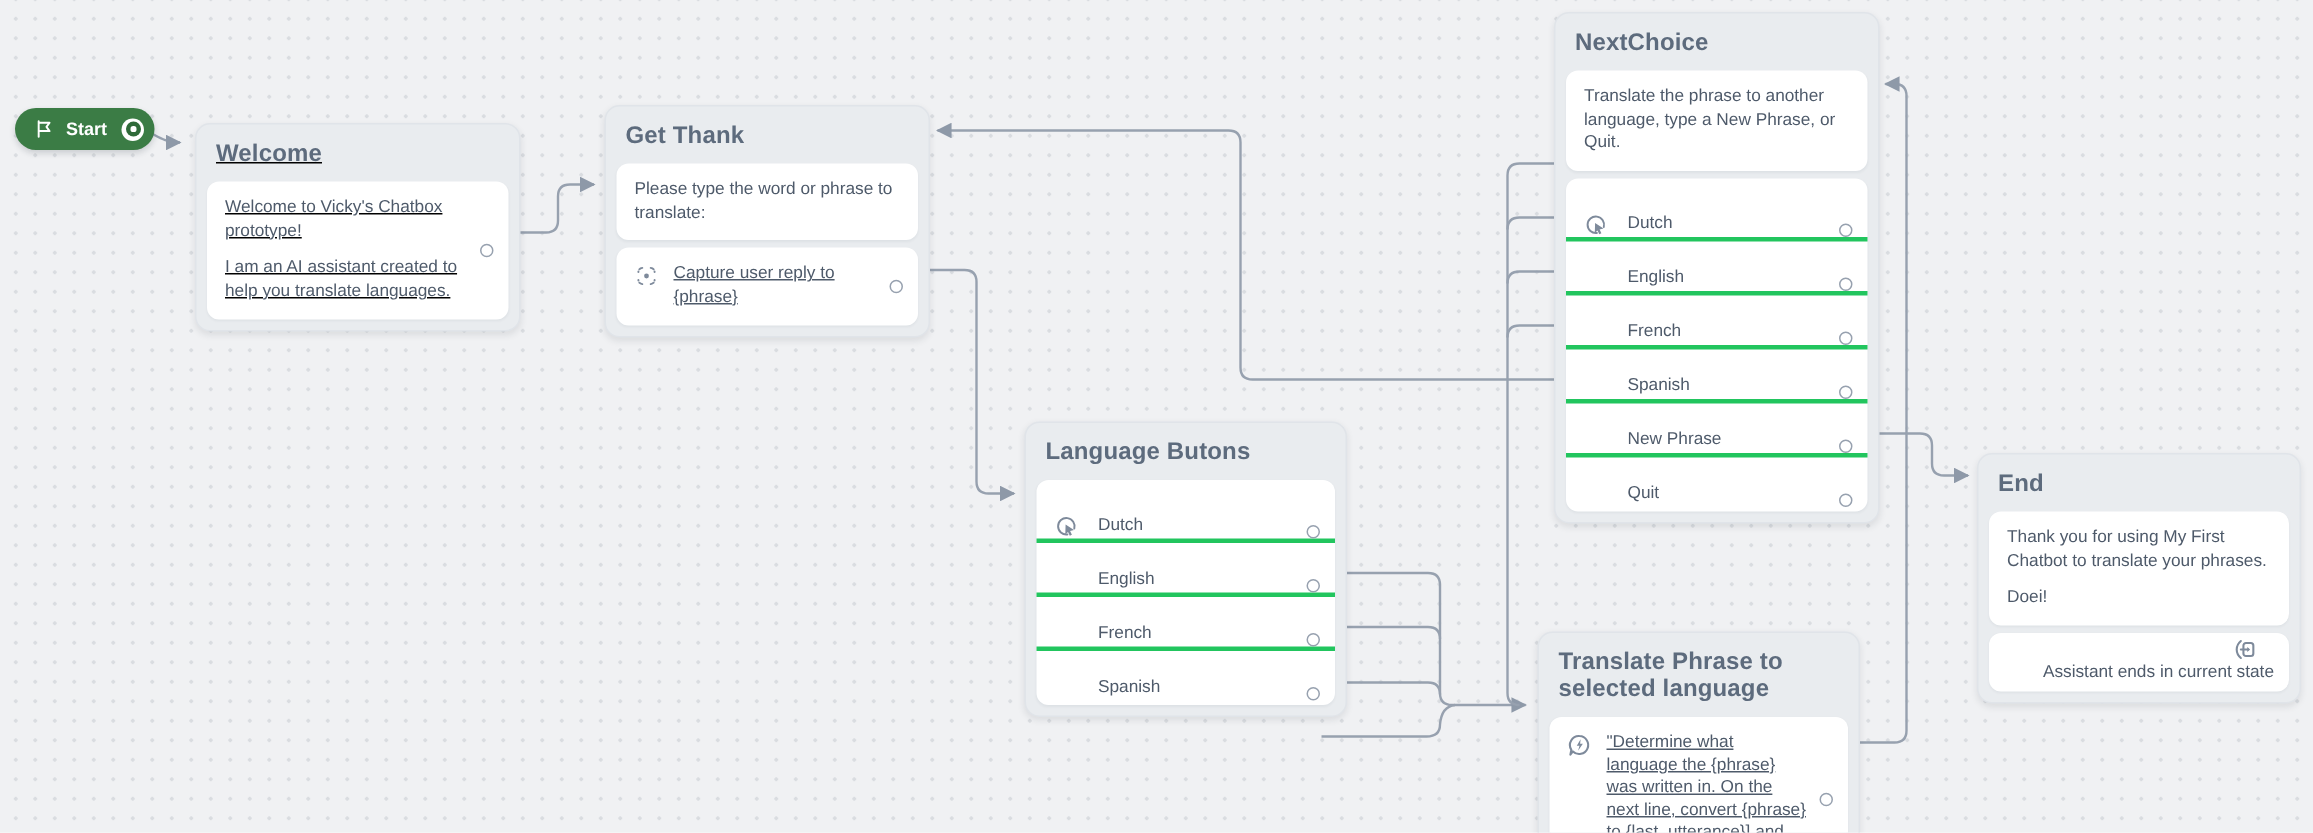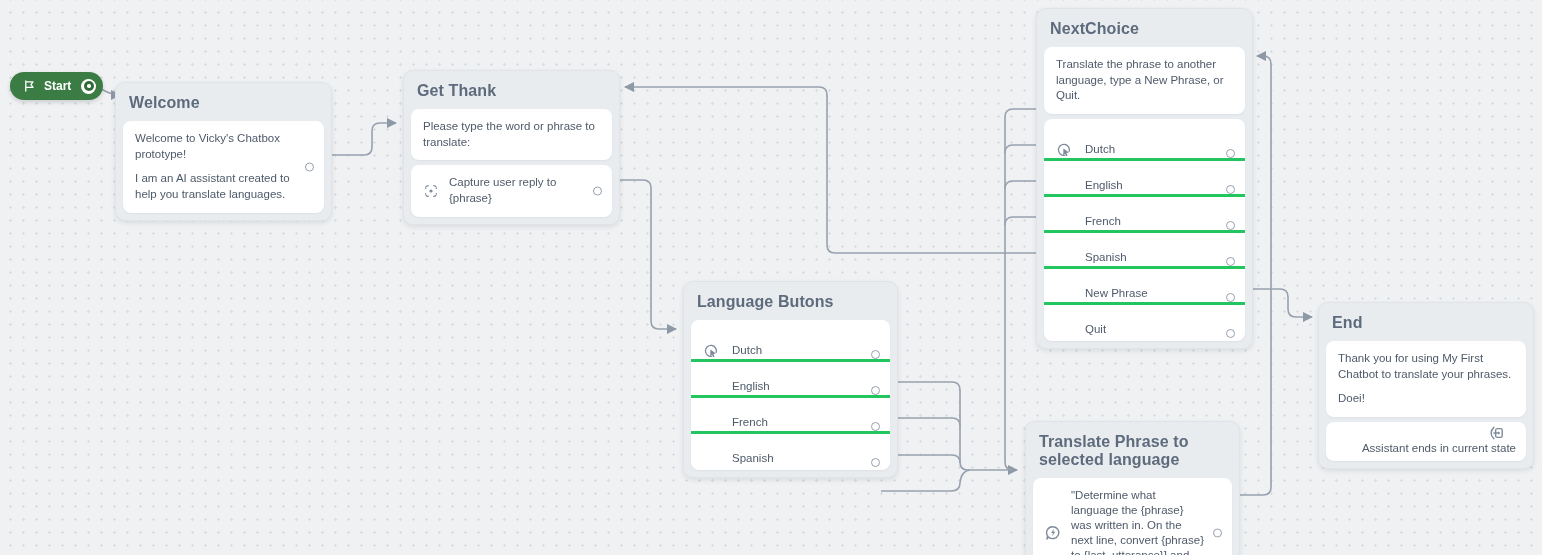--- a/index.html
+++ b/index.html
@@ -42,39 +42,39 @@
   .btn-row + .btn-row { border-top:3px solid #22c55e; }
   .row-icon { width:16px; height:16px; margin-right:13px; flex:0 0 16px; }
 
   .port {
     width:9px; height:9px; border:1.5px solid #97a1af; border-radius:50%;
     background:#fff; flex:0 0 9px;
   }
   .port.right { margin-left:auto; }
   .port.abs { position:absolute; right:10px; top:50%; transform:translateY(-50%); }
 
-  .flex-card { display:flex; align-items:center; padding-right:30px; }
+  .flex-card { display:flex; align-items:flex-start; padding-right:30px;text-decoration:underline; }
   .flex-card .row-icon { margin-top:1px; margin-right:10px; }
 
   
   .start-pill {
     position:absolute; left:10px; top:72px; height:28px; z-index:2;
     display:flex; align-items:center; gap:8px;
     background:#3b7c45; border-radius:14px; padding:0 7px 0 13px;
     box-shadow:0 2px 4px rgba(27,39,51,.18);
   }
   .start-pill .label { color:#fff; font-size:12px; font-weight:700; padding-right:2px; }
   .start-port { width:15px; height:15px; border-radius:50%; background:#fff;
     display:flex; align-items:center; justify-content:center; }
   .start-port .inner { width:10px; height:10px; border-radius:50%; background:#2f6a39;
     display:flex; align-items:center; justify-content:center; }
   .start-port .dot { width:3.5px; height:3.5px; border-radius:50%; background:#fff; }
 
   
-  #node-welcome     { left:115px;  top:82px;  width:217px; }
+  #node-welcome     { left:130px;  top:82px;  width:217px;text-decoration:underline; }
   #node-get-phrase  { left:403px;  top:70px;  width:217px; }
   #node-language    { left:683px;  top:281px; width:215px; }
   #node-nextchoice  { left:1036px; top:8px;   width:217px; }
   #node-translate   { left:1025px; top:421px; width:215px; }
   #node-end         { left:1318px; top:302px; width:216px; }
   #node-translate .card { line-height:1.3; padding-right:26px; }
 
   .icon-stroke { stroke:#7e8a9b; stroke-width:1.3; fill:none; stroke-linecap:round; stroke-linejoin:round; }
   .icon-fill { fill:#7e8a9b; }
 </style>

